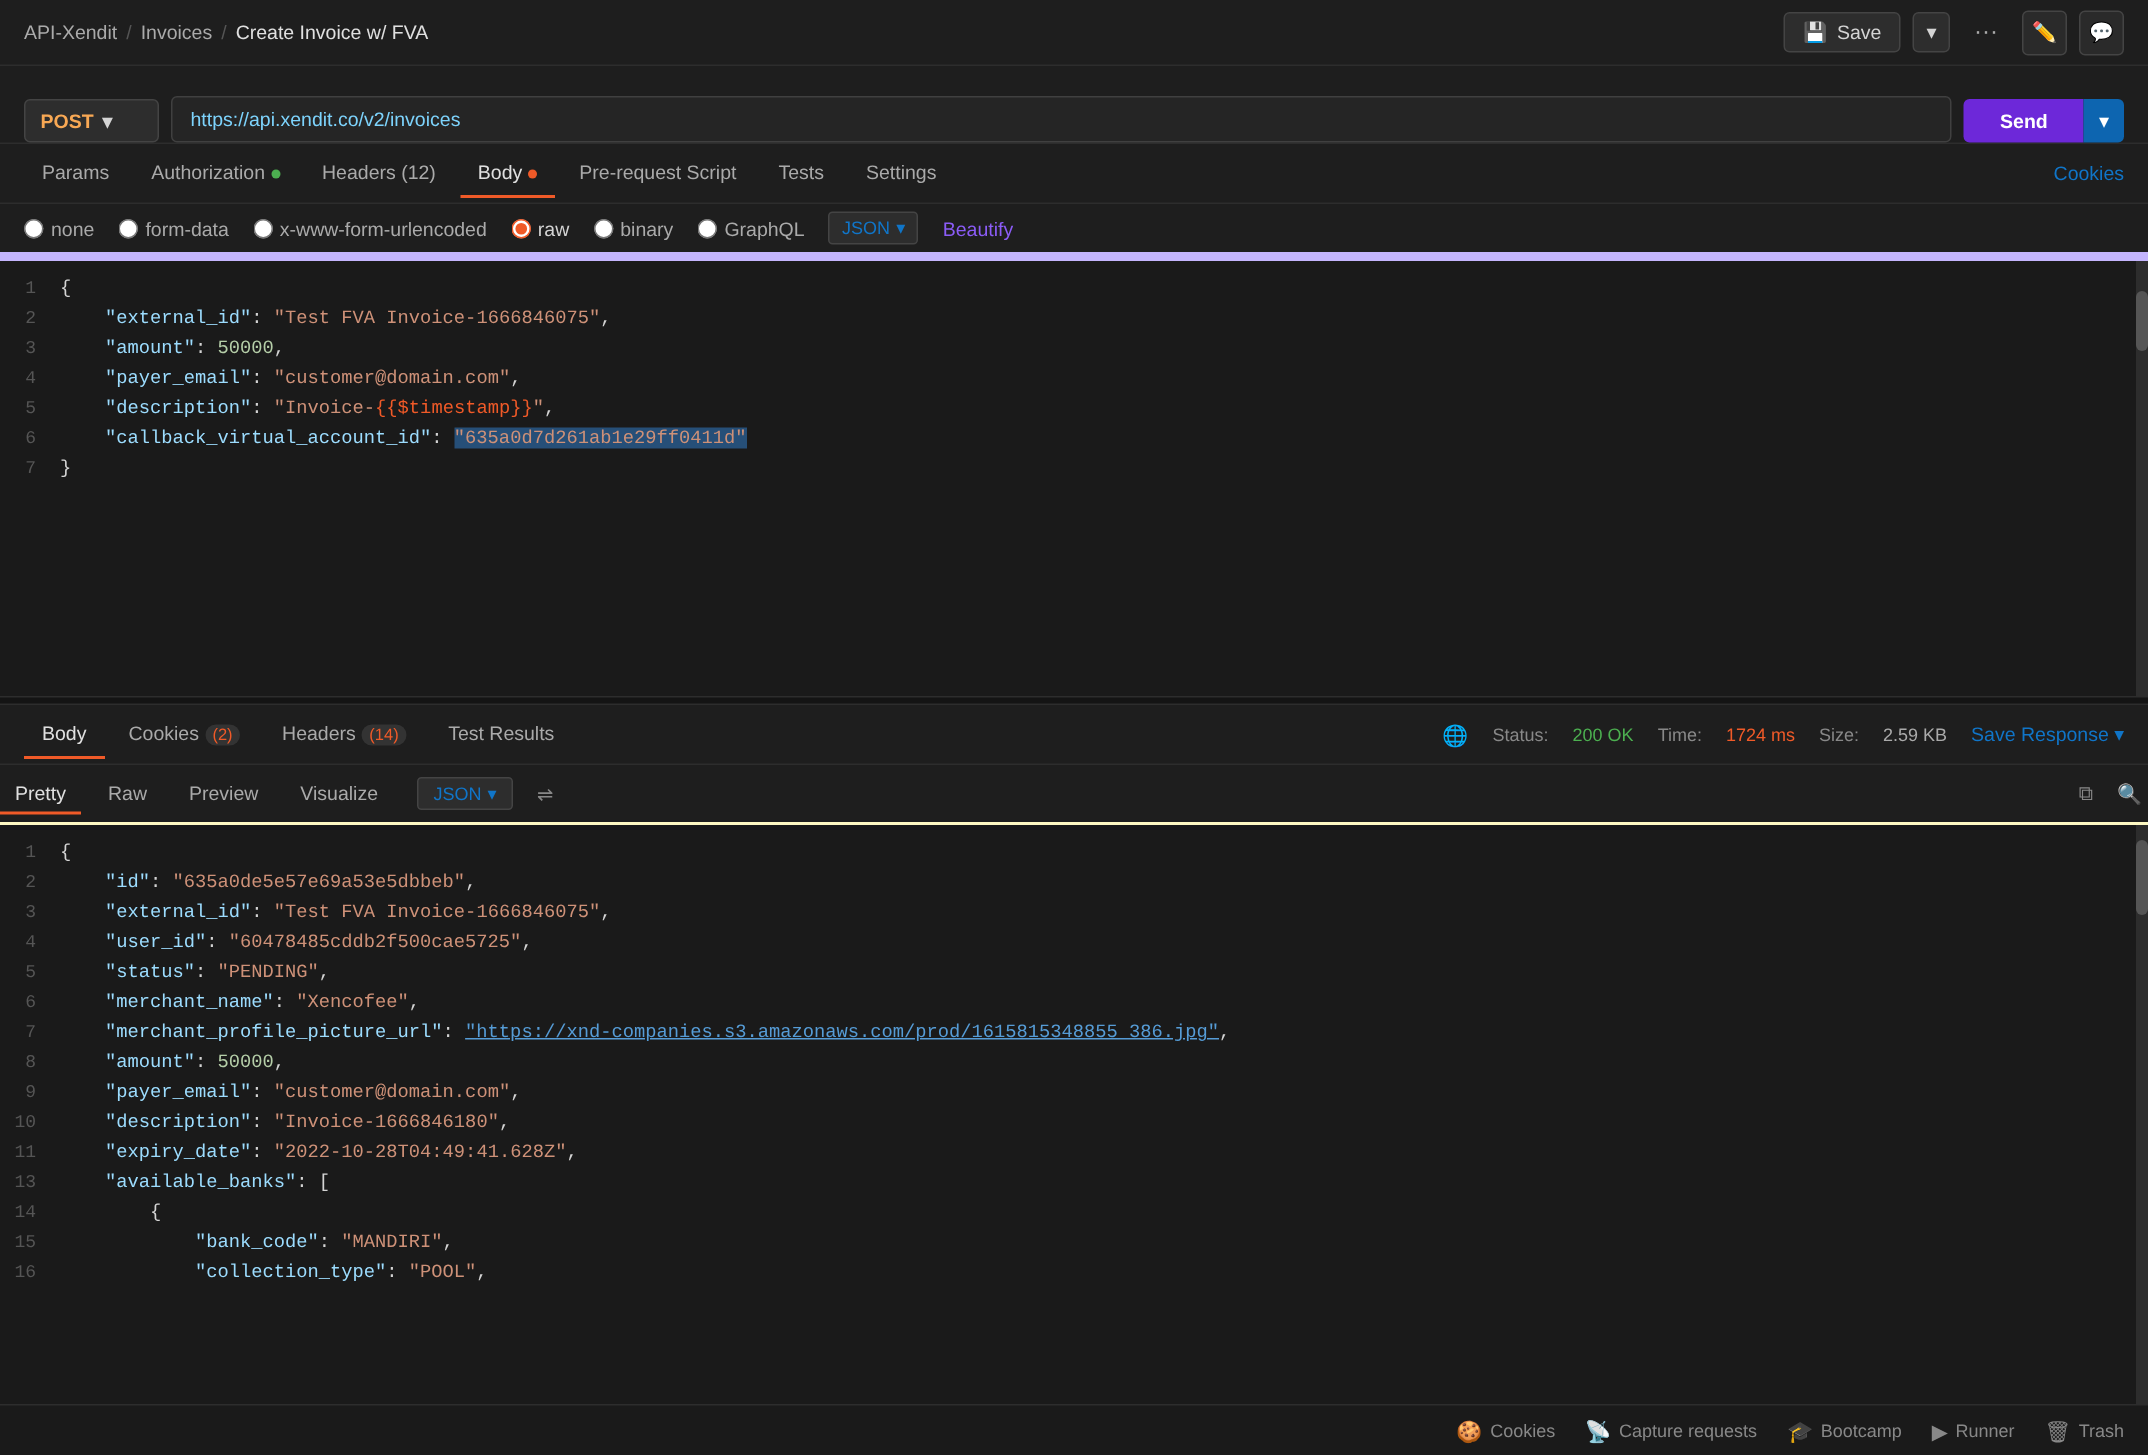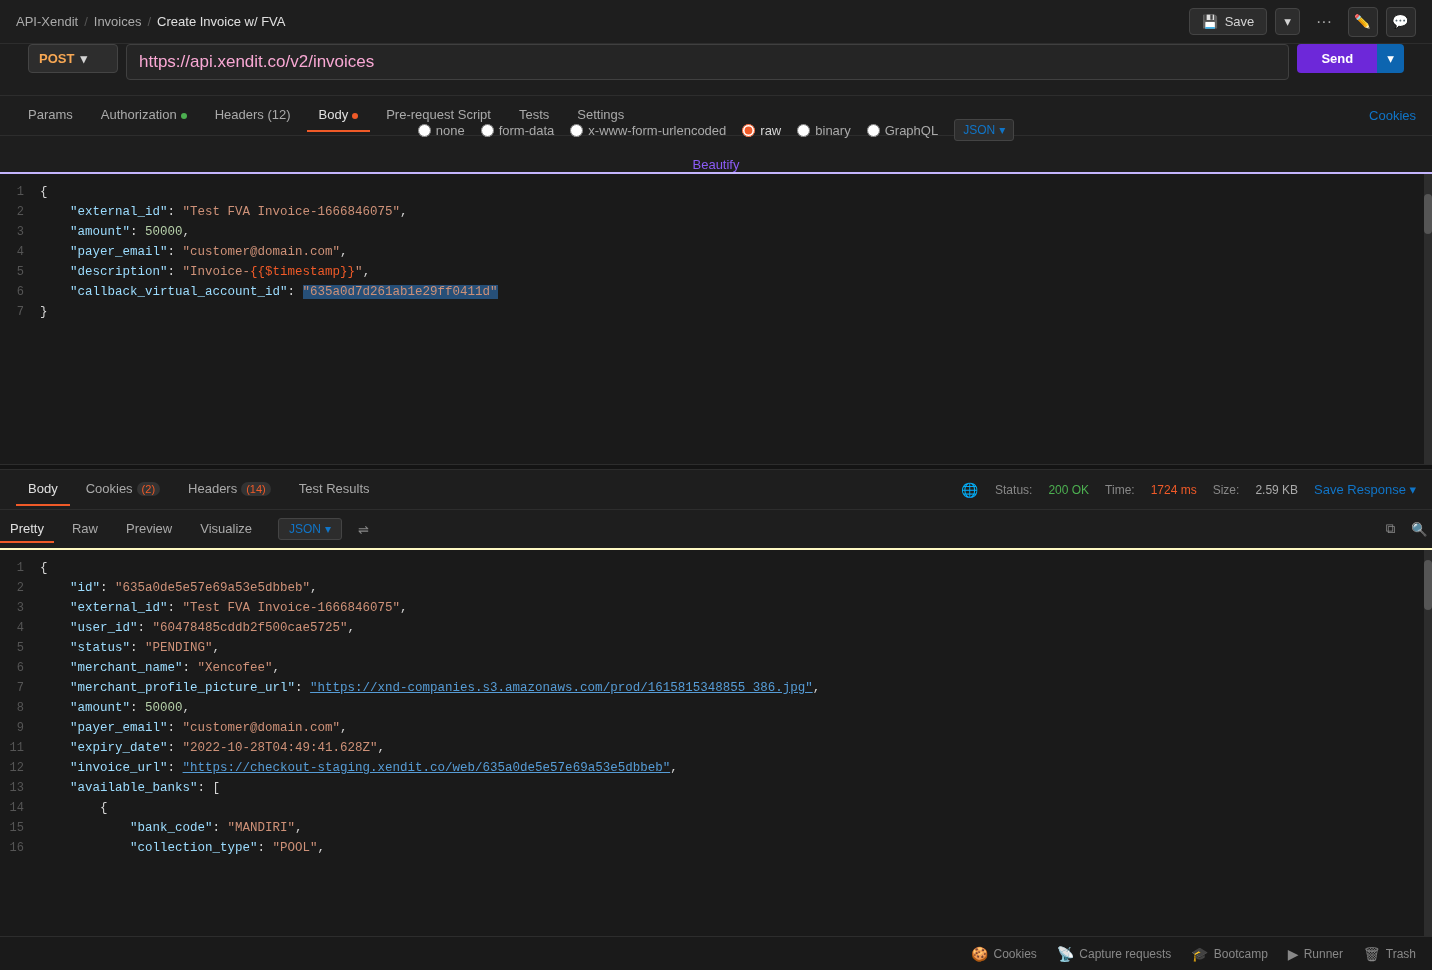--- a/index.html
+++ b/index.html
@@ -80,22 +80,22 @@
       display: flex;
       align-items: center;
       justify-content: center;
     }
 
     
     .url-bar {
       background: #1e1e1e;
       height: 52px;
       display: flex;
-      align-items: flex-start;
-      padding: 0 28px;
+      align-items: flex-end;
+      padding: 0 16px;
       gap: 8px;
       border-bottom: 1px solid #2d2d2d;
     }
     .method-select {
       background: #2d2d2d;
       border: 1px solid #444;
       color: #d4d4d4;
       padding: 6px 10px;
       border-radius: 4px;
       cursor: pointer;
@@ -104,24 +104,24 @@
       gap: 6px;
       font-size: 13px;
       font-weight: 600;
       min-width: 90px;
     }
     .method-text { color: #f8a854; }
     .url-input {
       flex: 1;
       background: #252525;
       border: 1px solid #404040;
-      color: #f9a8d4;
+      color: #7dd3fc;
       padding: 7px 12px;
       border-radius: 4px;
-      font-size: 17px;
+      font-size: 13px;
       outline: none;
     }
     .btn-send {
       background: #6d28d9;
       border: none;
       color: white;
       padding: 7px 0;
       border-radius: 4px 0 0 4px;
       cursor: pointer;
       font-size: 13px;
@@ -175,23 +175,22 @@
     }
 
     
     .body-type-bar {
       background: #1e1e1e;
       height: 38px;
       display: flex;
       align-items: center;
       padding: 0 16px;
       gap: 16px;
-      border-bottom: 2px solid #c4b5fd;
-      justify-content: flex-end;
-      flex-direction: column;
+      border-bottom: 6px solid #c4b5fd;
+      justify-content: flex-start;
     }
     .body-types { display: flex; align-items: center; gap: 16px; }
     .radio-option {
       display: flex;
       align-items: center;
       gap: 5px;
       cursor: pointer;
       color: #aaa;
       font-size: 13px;
     }
@@ -618,26 +617,26 @@
     </div>
     <div class="code-line">
       <span class="line-num">8</span>
       <span class="line-content">    <span class="key">"amount"</span><span class="punct">: </span><span class="num">50000</span><span class="punct">,</span></span>
     </div>
     <div class="code-line">
       <span class="line-num">9</span>
       <span class="line-content">    <span class="key">"payer_email"</span><span class="punct">: </span><span class="str">"customer@domain.com"</span><span class="punct">,</span></span>
     </div>
     <div class="code-line">
+      <span class="line-num">10</span>
+      <span class="line-content">    <span class="key">"description"</span><span class="punct">: </span><span class="str">"Invoice-1666846180"</span><span class="punct">,</span></span>
+    </div>
+    <div class="code-line">
       <span class="line-num">11</span>
       <span class="line-content">    <span class="key">"expiry_date"</span><span class="punct">: </span><span class="str">"2022-10-28T04:49:41.628Z"</span><span class="punct">,</span></span>
-    </div>
-    <div class="code-line">
-      <span class="line-num">12</span>
-      <span class="line-content">    <span class="key">"invoice_url"</span><span class="punct">: </span><span class="link">"https://checkout-staging.xendit.co/web/635a0de5e57e69a53e5dbbeb"</span><span class="punct">,</span></span>
     </div>
     <div class="code-line">
       <span class="line-num">13</span>
       <span class="line-content">    <span class="key">"available_banks"</span><span class="punct">: [</span></span>
     </div>
     <div class="code-line">
       <span class="line-num">14</span>
       <span class="line-content punct">        {</span>
     </div>
     <div class="code-line">

